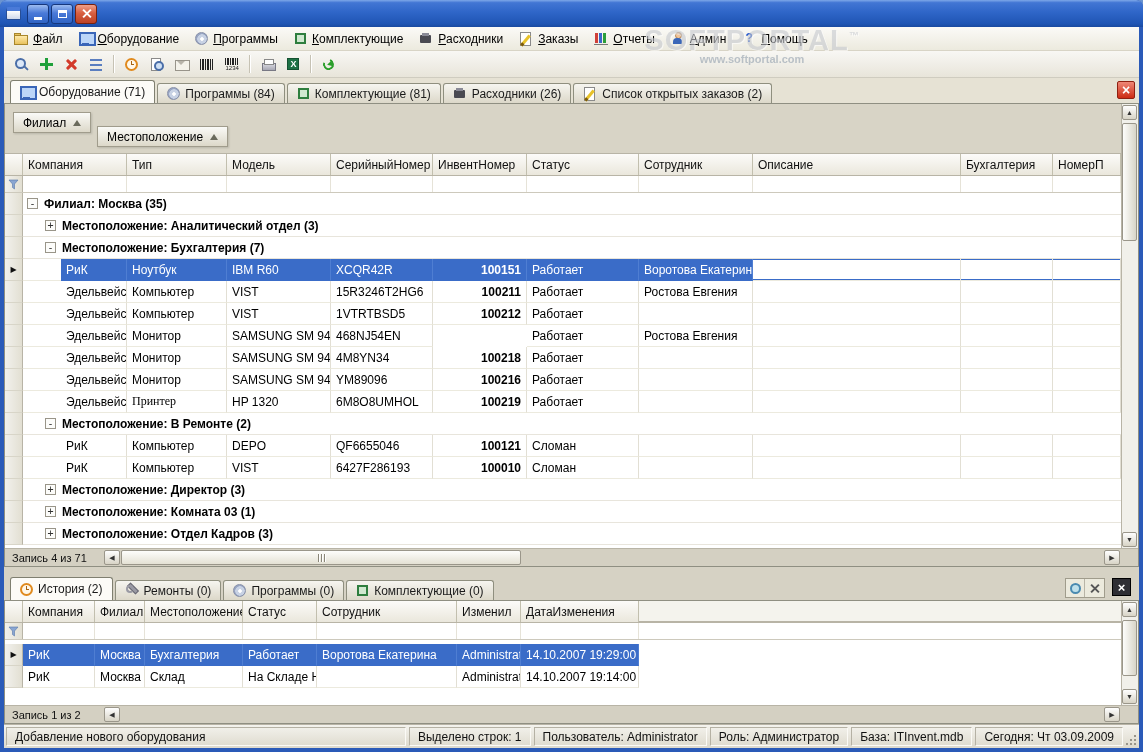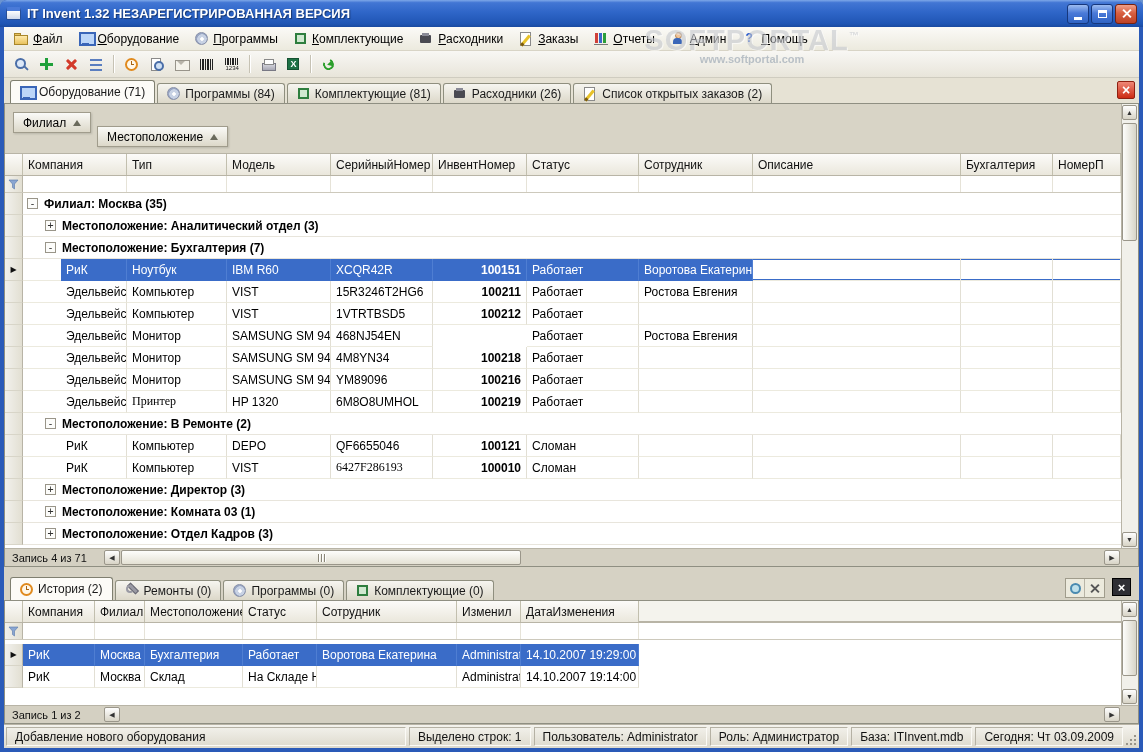--- a/index.html
+++ b/index.html
@@ -168,21 +168,20 @@
   .szgrip{position:absolute;right:3px;bottom:3px;width:12px;height:12px;}
   .szgrip::before{content:'';position:absolute;right:0;bottom:0;width:2px;height:2px;background:#98948a;
     box-shadow:-4px 0 #98948a,-8px 0 #98948a,0 -4px #98948a,0 -8px #98948a,-4px -4px #98948a;}
 </style>
 </head>
 <body>
 
 <div class="window">
   <div class="titlebar">
     <span class="app-icon"></span>
-    <span class="title-text">IT Invent 1.32  НЕЗАРЕГИСТРИРОВАННАЯ ВЕРСИЯ</span>
     <span class="win-btns">
       <span class="wbtn">
           <span class="g-min"></span>
         </span>
       <span class="wbtn">
           <span class="g-max"></span>
         </span>
       <span class="wbtn close">
           <span class="g-close"></span>
         </span>
@@ -480,21 +479,21 @@
             <div class="dcell" style="width: 208px;"></div>
             <div class="dcell" style="width: 92px;"></div>
             <div class="dcell" style="width: 68px;"></div>
           </div>
           <div class="grow">
             <div class="rowhdrcell"></div>
             <div class="indent"></div>
             <div class="dcell" style="width: 66px;">РиК</div>
             <div class="dcell" style="width: 100px;">Компьютер</div>
             <div class="dcell" style="width: 104px;">VIST</div>
-            <div class="dcell" style="width: 102px; font-family: Liberation Serif, serif;">6427F286193</div>
+            <div class="dcell" style="width: 102px;">6427F286193</div>
             <div class="dcell num" style="width: 94px;">100010</div>
             <div class="dcell" style="width: 112px;">Сломан</div>
             <div class="dcell" style="width: 114px;"></div>
             <div class="dcell" style="width: 208px;"></div>
             <div class="dcell" style="width: 92px;"></div>
             <div class="dcell" style="width: 68px;"></div>
           </div>
           <div class="grow">
             <div class="rowhdrcell"></div>
             <div class="gcontent lvl2">

